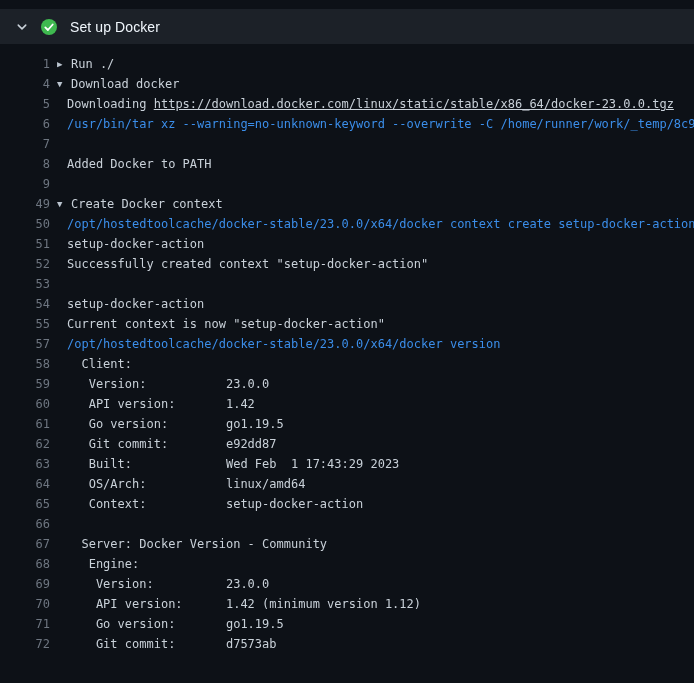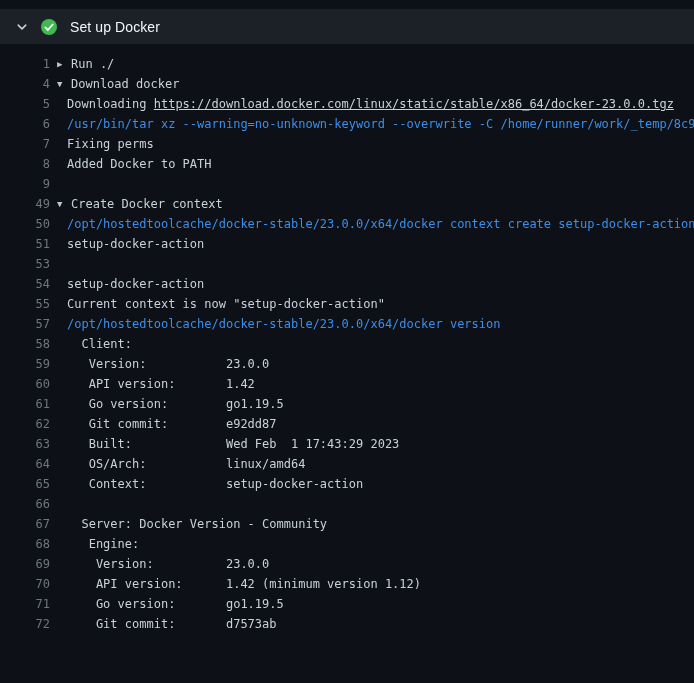--- a/index.html
+++ b/index.html
@@ -94,26 +94,27 @@
       </svg>
     </span>
     <span class="step-title">Set up Docker</span>
   </div>
 
   <div class="log">
       <div class="log-line"><span class="line-num">1</span><span class="line-content group"><span class="arrow">▶</span><span class="seg-default">Run ./</span></span></div>
       <div class="log-line"><span class="line-num">4</span><span class="line-content group"><span class="arrow">▼</span><span class="seg-default">Download docker</span></span></div>
       <div class="log-line"><span class="line-num">5</span><span class="line-content child"><span class="seg-default">Downloading </span><span class="seg-link">https://download.docker.com/linux/static/stable/x86_64/docker-23.0.0.tgz</span></span></div>
       <div class="log-line"><span class="line-num">6</span><span class="line-content child"><span class="seg-command">/usr/bin/tar xz --warning=no-unknown-keyword --overwrite -C /home/runner/work/_temp/8c93</span></span></div>
-      <div class="log-line"><span class="line-num">7</span><span class="line-content child"><span class="seg-default">Fixing perms</span></span></div>
+      <div class="log-line"><span class="line-num">7</span></div>
       <div class="log-line"><span class="line-num">8</span><span class="line-content child"><span class="seg-default">Added Docker to PATH</span></span></div>
       <div class="log-line"><span class="line-num">9</span></div>
       <div class="log-line"><span class="line-num">49</span><span class="line-content group"><span class="arrow">▼</span><span class="seg-default">Create Docker context</span></span></div>
       <div class="log-line"><span class="line-num">50</span><span class="line-content child"><span class="seg-command">/opt/hostedtoolcache/docker-stable/23.0.0/x64/docker context create setup-docker-action</span></span></div>
       <div class="log-line"><span class="line-num">51</span><span class="line-content child"><span class="seg-default">setup-docker-action</span></span></div>
+      <div class="log-line"><span class="line-num">52</span><span class="line-content child"><span class="seg-default">Successfully created context "setup-docker-action"</span></span></div>
       <div class="log-line"><span class="line-num">53</span></div>
       <div class="log-line"><span class="line-num">54</span><span class="line-content child"><span class="seg-default">setup-docker-action</span></span></div>
       <div class="log-line"><span class="line-num">55</span><span class="line-content child"><span class="seg-default">Current context is now "setup-docker-action"</span></span></div>
       <div class="log-line"><span class="line-num">57</span><span class="line-content child"><span class="seg-command">/opt/hostedtoolcache/docker-stable/23.0.0/x64/docker version</span></span></div>
       <div class="log-line"><span class="line-num">58</span><span class="line-content child"><span class="seg-default">  Client:</span></span></div>
       <div class="log-line"><span class="line-num">59</span><span class="line-content child"><span class="seg-default">   Version:           23.0.0</span></span></div>
       <div class="log-line"><span class="line-num">60</span><span class="line-content child"><span class="seg-default">   API version:       1.42</span></span></div>
       <div class="log-line"><span class="line-num">61</span><span class="line-content child"><span class="seg-default">   Go version:        go1.19.5</span></span></div>
       <div class="log-line"><span class="line-num">62</span><span class="line-content child"><span class="seg-default">   Git commit:        e92dd87</span></span></div>
       <div class="log-line"><span class="line-num">63</span><span class="line-content child"><span class="seg-default">   Built:             Wed Feb  1 17:43:29 2023</span></span></div>

